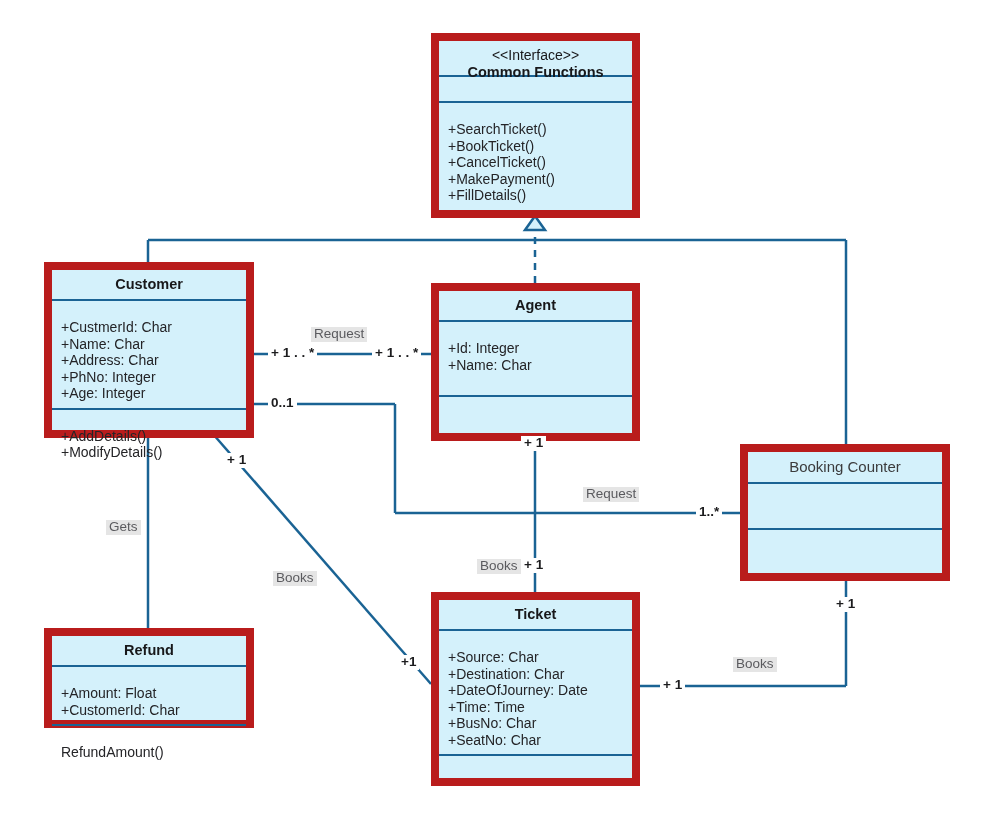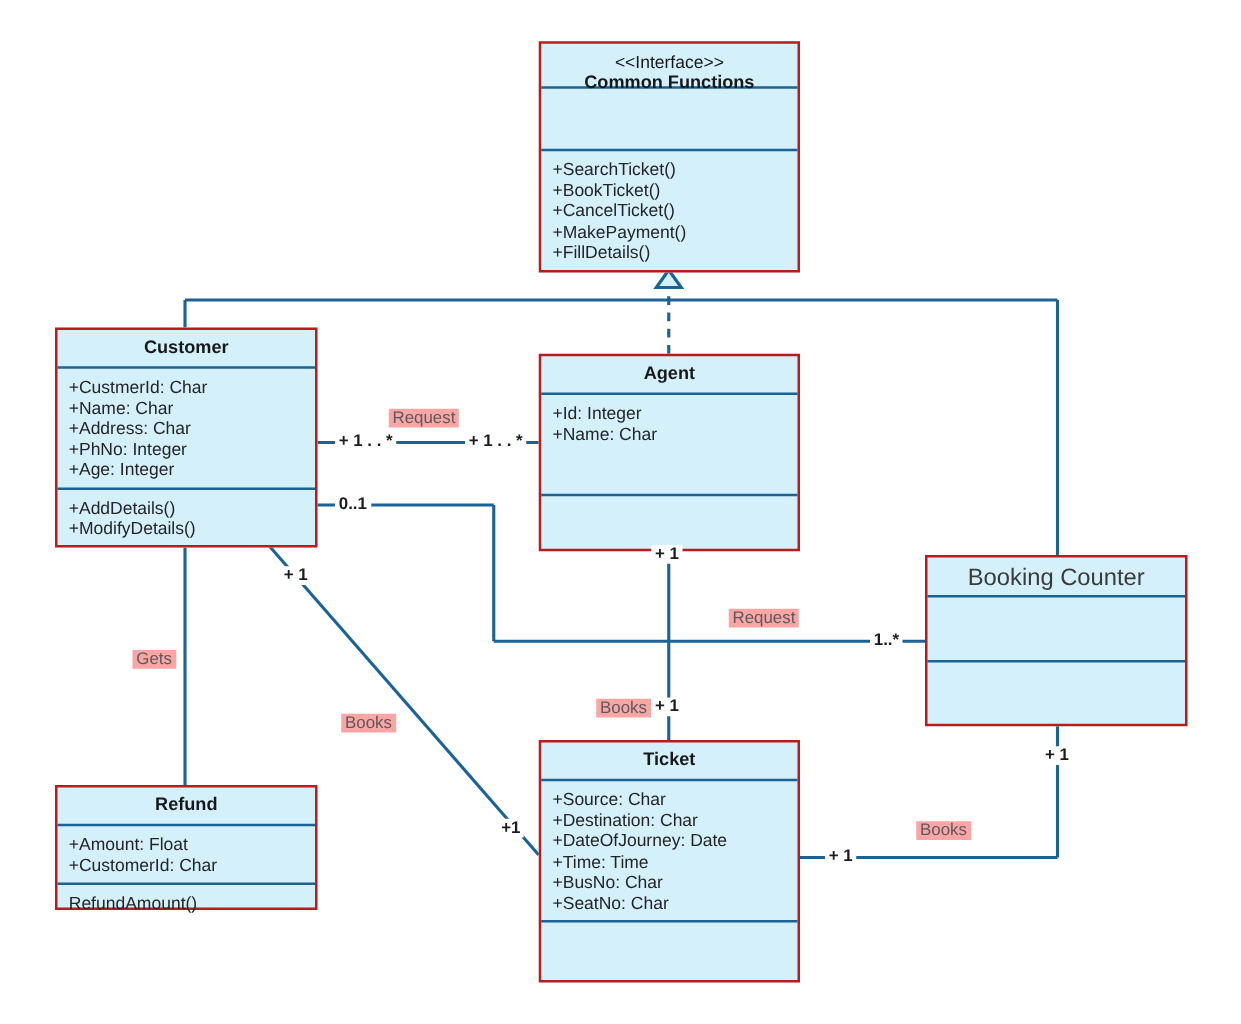--- a/index.html
+++ b/index.html
@@ -26,39 +26,40 @@
     position: absolute;
     left: 0; top: 0;
     width: 993px;
     height: 819px;
     z-index: 1;
   }
   .uml-class {
     position: absolute;
     z-index: 3;
     background: #d4f1fb;
-    border: 2px solid #b91c1c;
+    border: 8px solid #b91c1c;
     box-sizing: border-box;
     display: flex;
     flex-direction: column;
+    gap: 12px;
   }
   .uml-title {
     text-align: center;
     font-weight: bold;
     font-size: 14.5px;
     color: #18181a;
     padding: 6px 4px 7px 4px;
     border-bottom: 2px solid #1a6394;
     line-height: 1.18;
     box-sizing: border-box;
   }
   .uml-title.light {
     font-weight: normal;
     color: #3b3b3c;
-    font-size: 19px;
+    font-size: 15px;
   }
   .uml-title .stereo {
     display: block;
     font-weight: normal;
     font-size: 14px;
   }
   .uml-title .stereo + .cname {
     display: block;
     font-weight: bold;
   }
@@ -76,21 +77,21 @@
   }
   .uml-compartment .member {
     white-space: pre;
     display: block;
   }
   .edge-label {
     position: absolute;
     z-index: 4;
     font-size: 13.5px;
     color: #5a5a5e;
-    background: #fca5a5;
+    background: #e5e5e5;
     padding: 0 3px;
     white-space: nowrap;
     line-height: 1.1;
   }
   .mult-label {
     position: absolute;
     z-index: 4;
     font-size: 13.5px;
     font-weight: bold;
     color: #1c1c1e;

